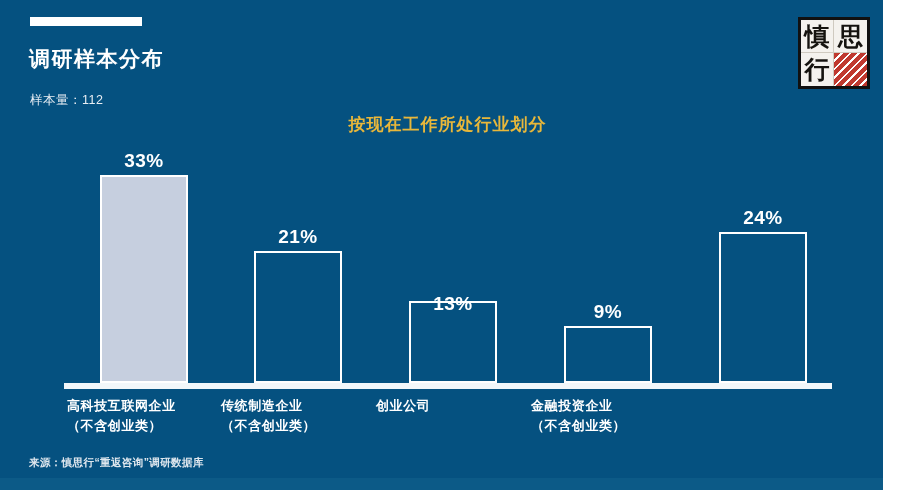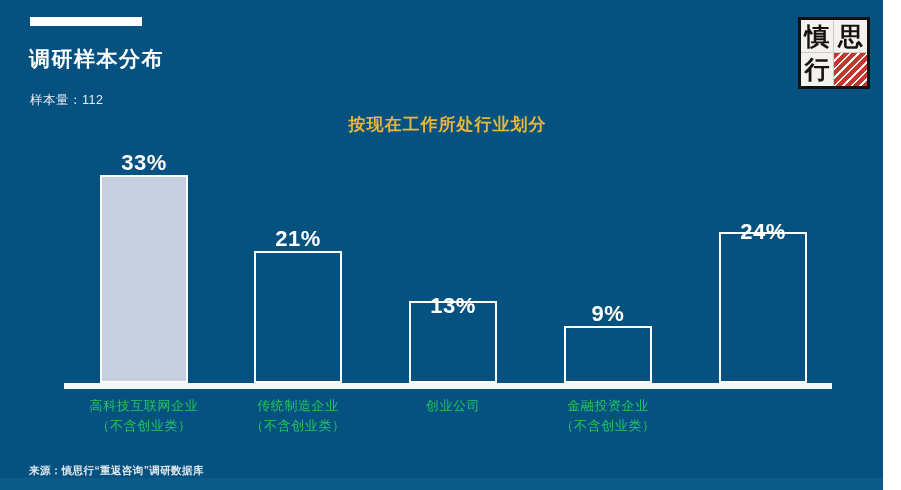--- a/index.html
+++ b/index.html
@@ -133,48 +133,46 @@
     background: transparent;
   }
   .bar.highlight {
     background: #c6cfdf;
     border-color: #ffffff;
   }
 
   .bar-value {
     position: absolute;
     text-align: center;
-    font-size: 22px;
+    font-size: 19px;
     font-weight: bold;
     color: #ffffff;
     letter-spacing: 0.5px;
   }
 
   .cat-label {
     position: absolute;
-    text-align: center;
     font-size: 13px;
-    font-weight: normal;
-    color: #22c55e;
+    font-weight: bold;
+    color: #ffffff;
     line-height: 1.55;
     letter-spacing: 0.6px;
     white-space: pre-line;
   }
 
   
   .source {
     position: absolute;
     left: 29px;
     top: 456px;
     font-size: 10.5px;
     font-weight: bold;
     color: #dfe7ee;
     letter-spacing: 0.4px;
     white-space: nowrap;
-    margin-top: 8px;
   }
 
   .bottom-strip {
     position: absolute;
     left: 0;
     right: 0;
     bottom: 0;
     height: 12px;
     background: #0c5a87;
   }
@@ -212,20 +210,20 @@
       <div class="cat-label" style="left: 221px; width: 154px; top: 396px;">传统制造企业
 （不含创业类）</div>
       <div class="bar" style="left: 409px; top: 301.1px; width: 88px; height: 81.9px;"></div>
       <div class="bar-value" style="left: 394px; width: 118px; top: 293px;">13%</div>
       <div class="cat-label" style="left: 376px; width: 154px; top: 396px;">创业公司</div>
       <div class="bar" style="left: 564px; top: 326.3px; width: 88px; height: 56.7px;"></div>
       <div class="bar-value" style="left: 549px; width: 118px; top: 301.3px;">9%</div>
       <div class="cat-label" style="left: 531px; width: 154px; top: 396px;">金融投资企业
 （不含创业类）</div>
       <div class="bar" style="left: 719px; top: 231.8px; width: 88px; height: 151.2px;"></div>
-      <div class="bar-value" style="left: 704px; width: 118px; top: 206.8px; margin-top: 12px;">24%</div>
+      <div class="bar-value" style="left: 704px; width: 118px; top: 206.8px;">24%</div>
     </div>
 
   <div class="source">来源：慎思行“重返咨询”调研数据库</div>
 
   <div class="bottom-strip"></div>
 
 </div>
 
 </body></html>

